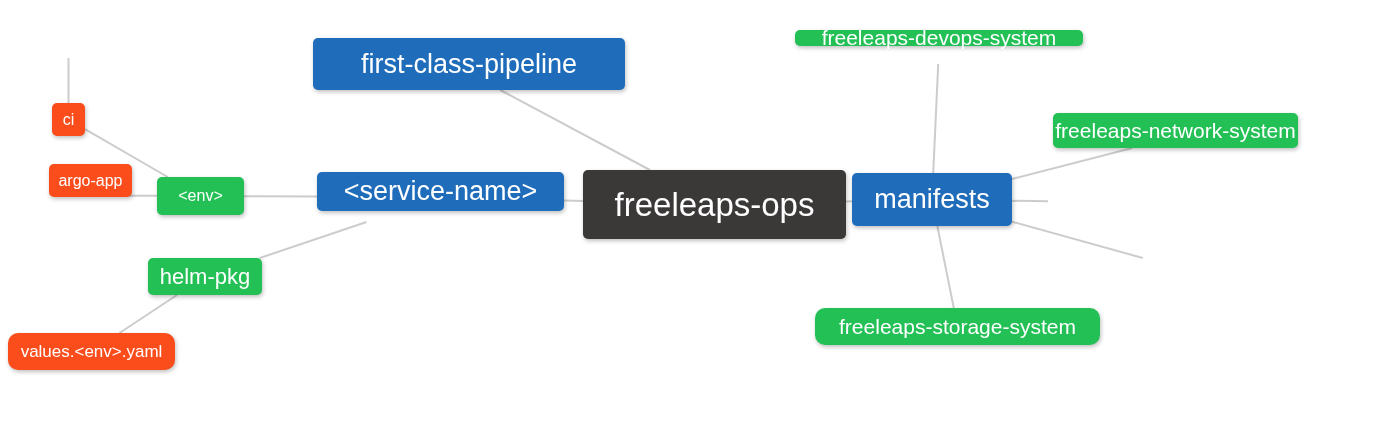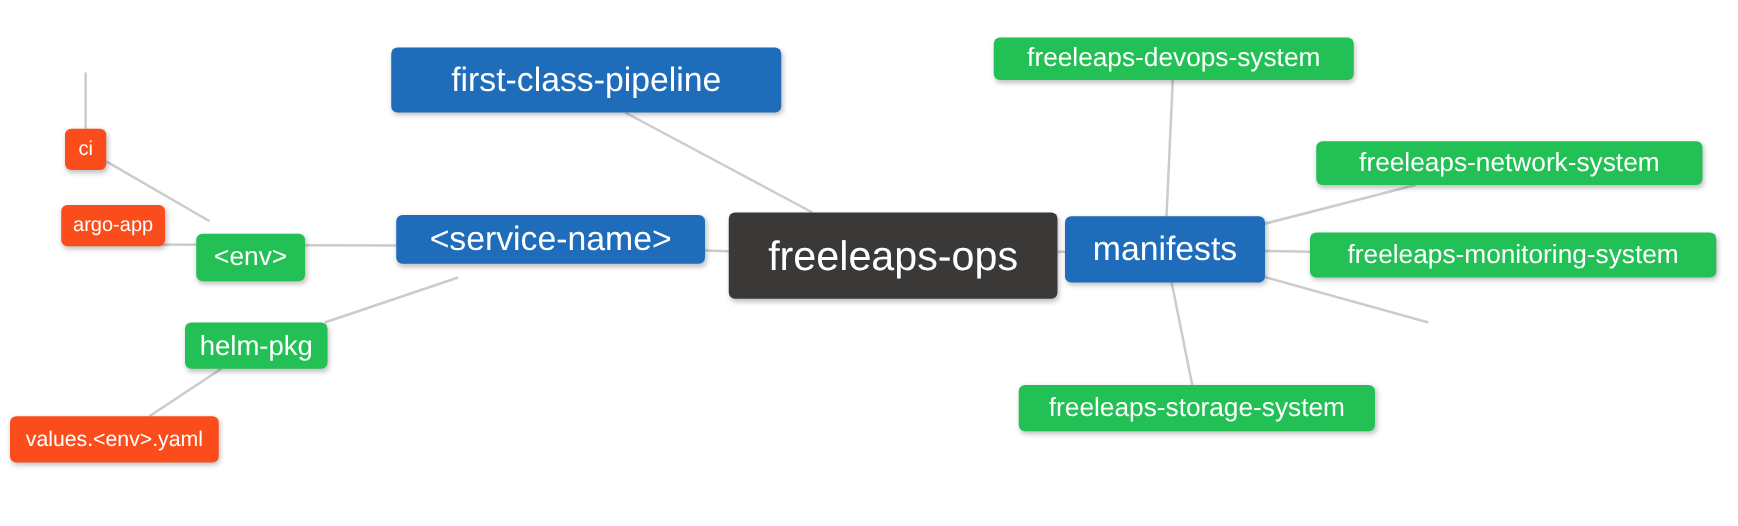--- a/index.html
+++ b/index.html
@@ -56,24 +56,23 @@
       <line x1="846" y1="201.47701149425288" x2="852" y2="201.33908045977012" stroke="#cccccc" stroke-width="2"></line>
       <line x1="933.2163934426229" y1="173" x2="938.2196721311475" y2="64" stroke="#cccccc" stroke-width="2"></line>
       <line x1="1012" y1="178.9413407821229" x2="1132.4021739130435" y2="148" stroke="#cccccc" stroke-width="2"></line>
       <line x1="1012" y1="200.7926391382406" x2="1048" y2="201.37432675044883" stroke="#cccccc" stroke-width="2"></line>
       <line x1="1012" y1="221.6981981981982" x2="1142.827922077922" y2="258" stroke="#cccccc" stroke-width="2"></line>
       <line x1="937.3208661417323" y1="226" x2="953.7854330708661" y2="308" stroke="#cccccc" stroke-width="2"></line>
     </svg>
 
   <div class="node" data-color="red" style="left:52px;  top:103px; width:33px;  height:33px; font-size:16px;">ci</div>
   <div class="node" data-color="red" style="left:30px;  top:164px; width:83px;  height:33px; font-size:16px;margin-left:19px;">argo-app</div>
-  <div class="node" data-color="green" style="left:157px; top:187px; width:87px;  height:38px; font-size:21px;">&lt;env&gt;</div>
+  <div class="node" data-color="green" style="left:157px; top:177px; width:87px;  height:38px; font-size:16px;">&lt;env&gt;</div>
   <div class="node" data-color="green" style="left:148px; top:258px; width:114px; height:37px; font-size:22px;">helm-pkg</div>
-  <div class="node" data-color="red" style="left:8px;   top:333px; width:167px; height:37px; font-size:17px;">values.&lt;env&gt;.yaml</div>
+  <div class="node" data-color="red" style="left:8px;   top:333px; width:167px; height:37px; font-size:17px;border-radius:10px;">values.&lt;env&gt;.yaml</div>
   <div class="node" data-color="blue" style="left:313px; top:38px;  width:312px; height:52px; font-size:27px;">first-class-pipeline</div>
   <div class="node" data-color="blue" style="left:317px; top:172px; width:247px; height:39px; font-size:27px;">&lt;service-name&gt;</div>
   <div class="node" data-color="blue" style="left:852px; top:173px; width:160px; height:53px; font-size:27px;">manifests</div>
   <div class="node" data-color="dark" style="left:583px; top:170px; width:263px; height:69px; font-size:33px;">freeleaps-ops</div>
-  <div class="node" data-color="green" style="left:795px;  top:30px;  width:288px; height:34px; font-size:21px;">freeleaps-devops-system</div>
-  <div class="node" data-color="green" style="left:1053px; top:113px; width:309px; height:35px; font-size:21px;">freeleaps-network-system</div>
-  <div class="node" data-color="green" style="left:1048px; top:186px; width:325px; height:36px; font-size:21px;">freeleaps-monitoring-system</div>
-  <div class="node" data-color="green" style="left:815px;  top:308px; width:285px; height:37px; font-size:21px;">freeleaps-storage-system</div>
+  <div class="node" data-color="green" style="left:795px;  top:30px;  width:288px; height:16px; font-size:21px;">freeleaps-devops-system</div>
+  <div class="node" data-color="green" style="left:1053px; top:113px; width:245px; height:35px; font-size:21px;">freeleaps-network-system</div>
+  <div class="node" data-color="green" style="left:815px;  top:308px; width:285px; height:37px; font-size:21px;border-radius:10px;">freeleaps-storage-system</div>
 </div>
 
 </body></html>

